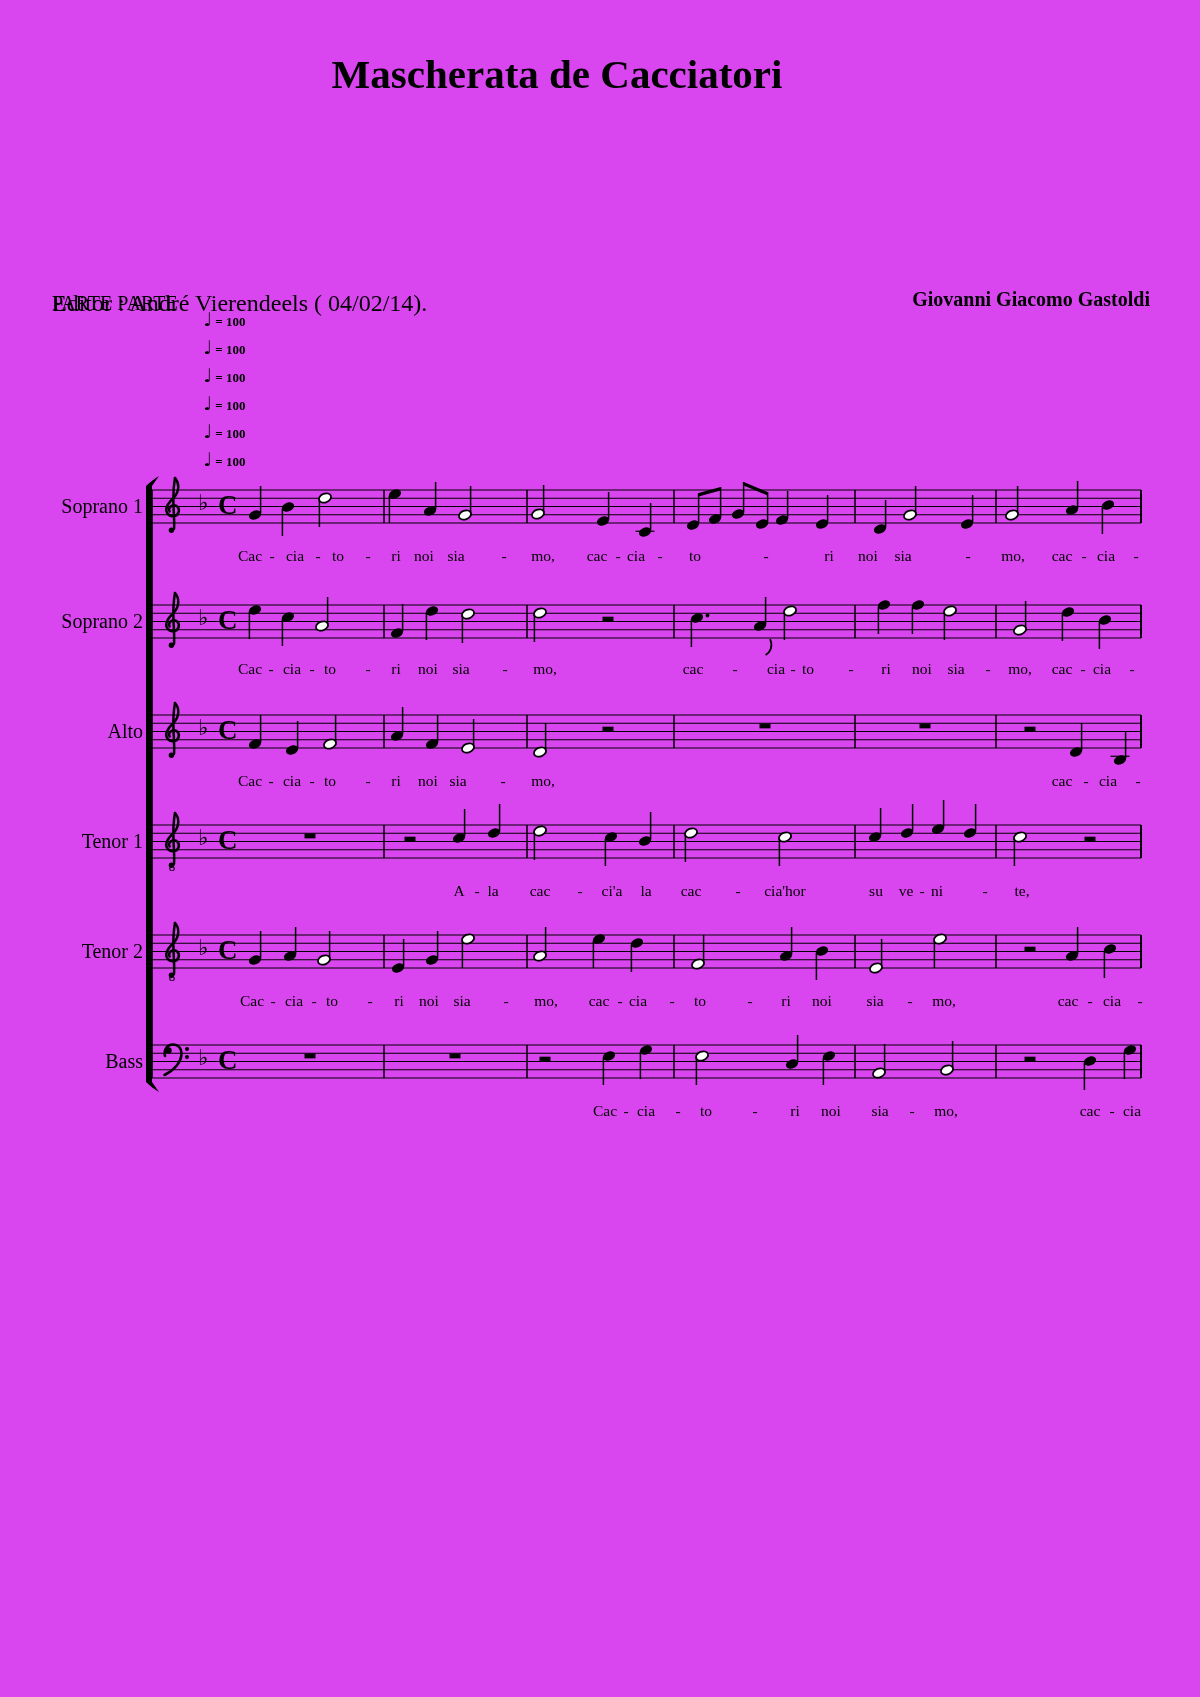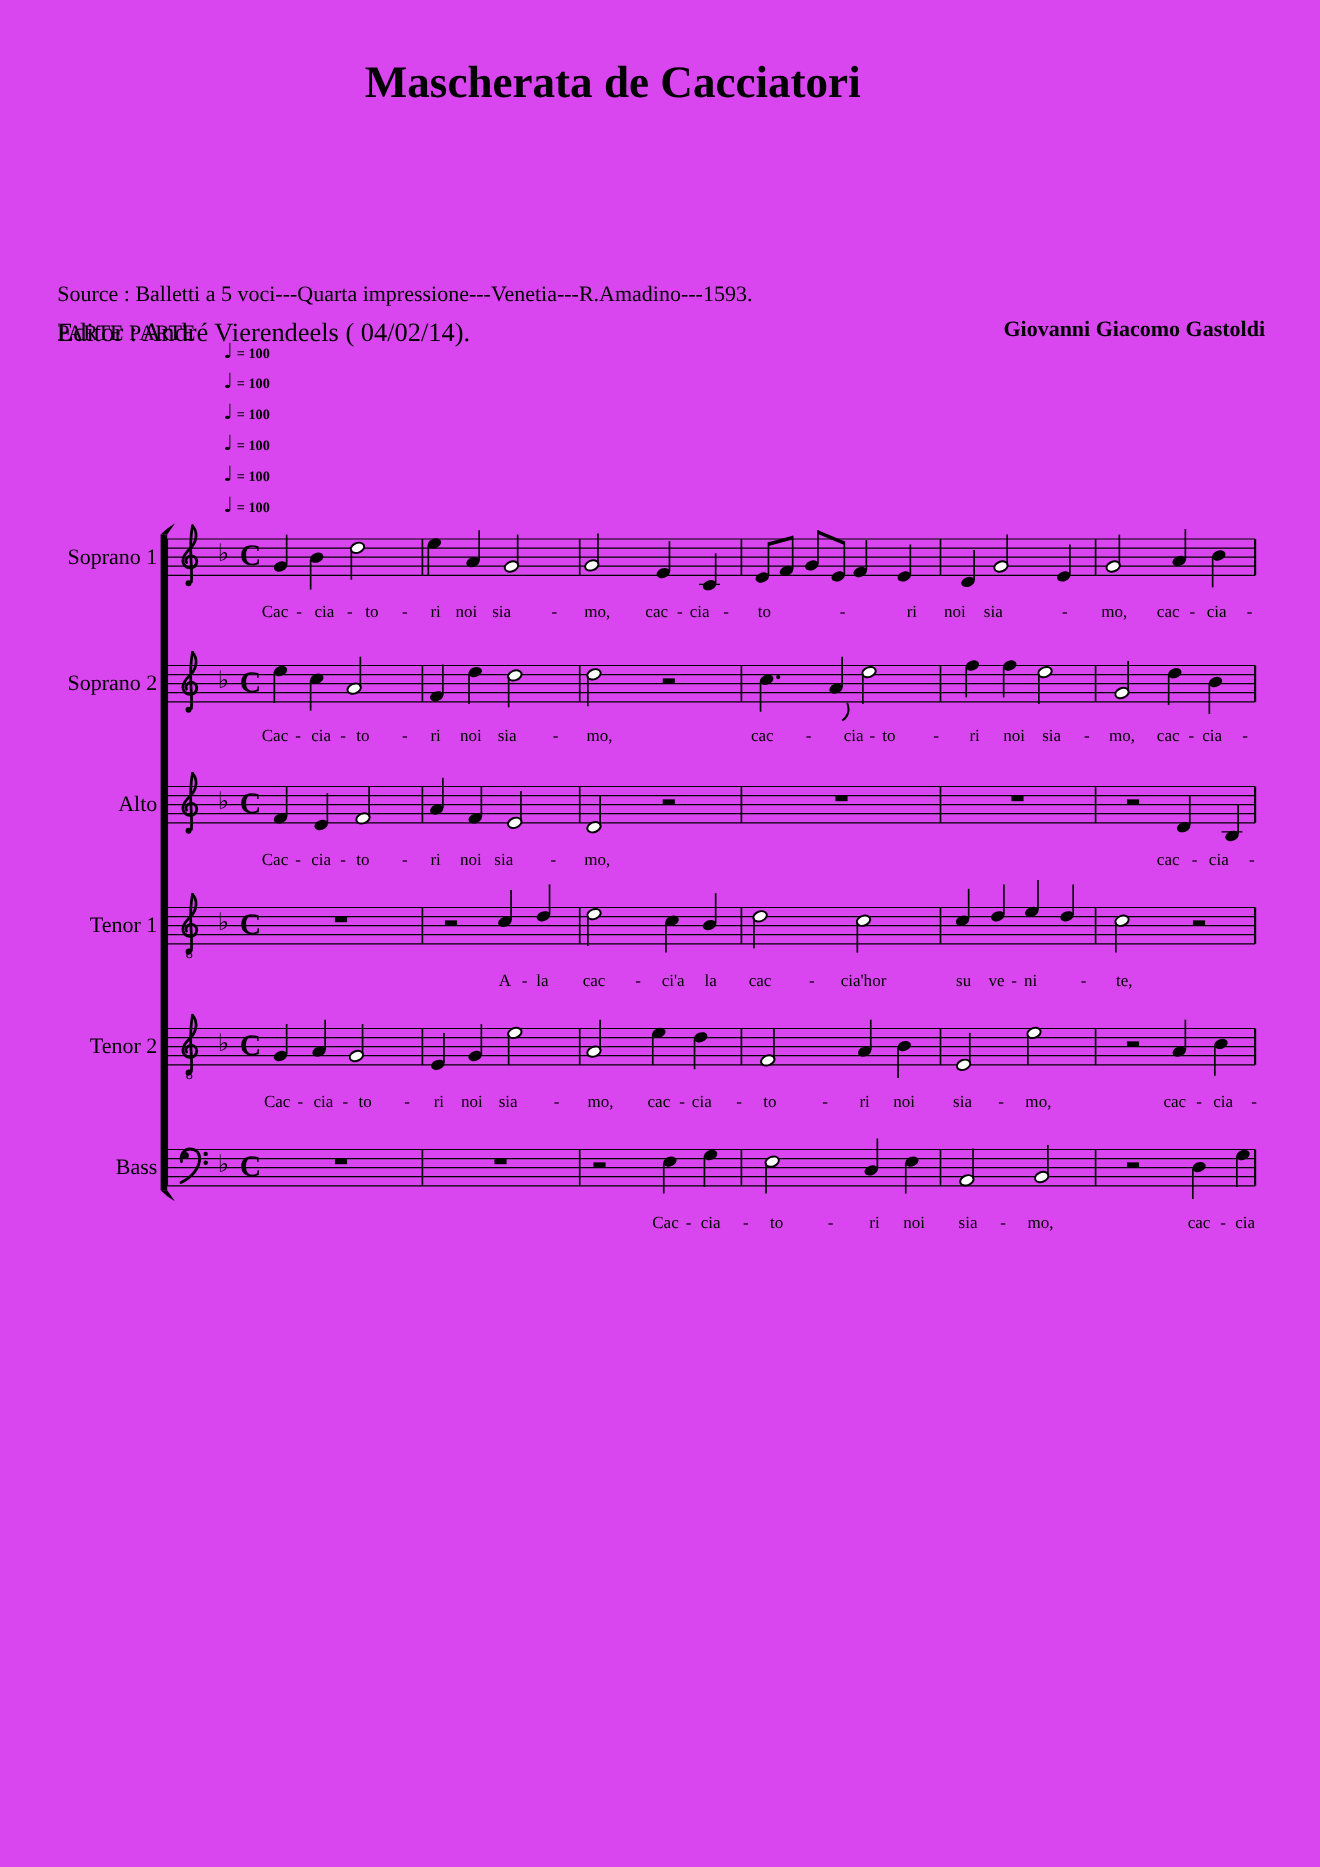--- a/index.html
+++ b/index.html
@@ -15,21 +15,20 @@
   .tempo-mark .g{font-family:"DejaVu Sans", sans-serif;font-size:19px;}
   .tempo-mark .t{font-size:13px;font-weight:bold;font-family:"Liberation Serif",serif;}
   svg text{font-family:"Liberation Serif", serif;}
   svg .flat{font-family:"DejaVu Sans", sans-serif;}
 </style>
 </head>
 <body>
 
 <div class="page">
   <div class="abs title">Mascherata de Cacciatori</div>
-  <div class="abs src">Source : Balletti a 5 voci---Quarta impressione---Venetia---R.Amadino---1593.</div>
   <div class="abs editor">Editor : André Vierendeels ( 04/02/14).</div>
   <div class="abs part">PARTE PARTE</div>
   <div class="abs composer">Giovanni Giacomo Gastoldi</div>
   <div id="tempo-box">
       <div class="tempo-mark" style="left: 203px; top: 308px;"><span class="g">♩</span><span class="t"> = 100</span></div>
       <div class="tempo-mark" style="left: 203px; top: 336px;"><span class="g">♩</span><span class="t"> = 100</span></div>
       <div class="tempo-mark" style="left: 203px; top: 364px;"><span class="g">♩</span><span class="t"> = 100</span></div>
       <div class="tempo-mark" style="left: 203px; top: 392px;"><span class="g">♩</span><span class="t"> = 100</span></div>
       <div class="tempo-mark" style="left: 203px; top: 420px;"><span class="g">♩</span><span class="t"> = 100</span></div>
       <div class="tempo-mark" style="left: 203px; top: 448px;"><span class="g">♩</span><span class="t"> = 100</span></div>

